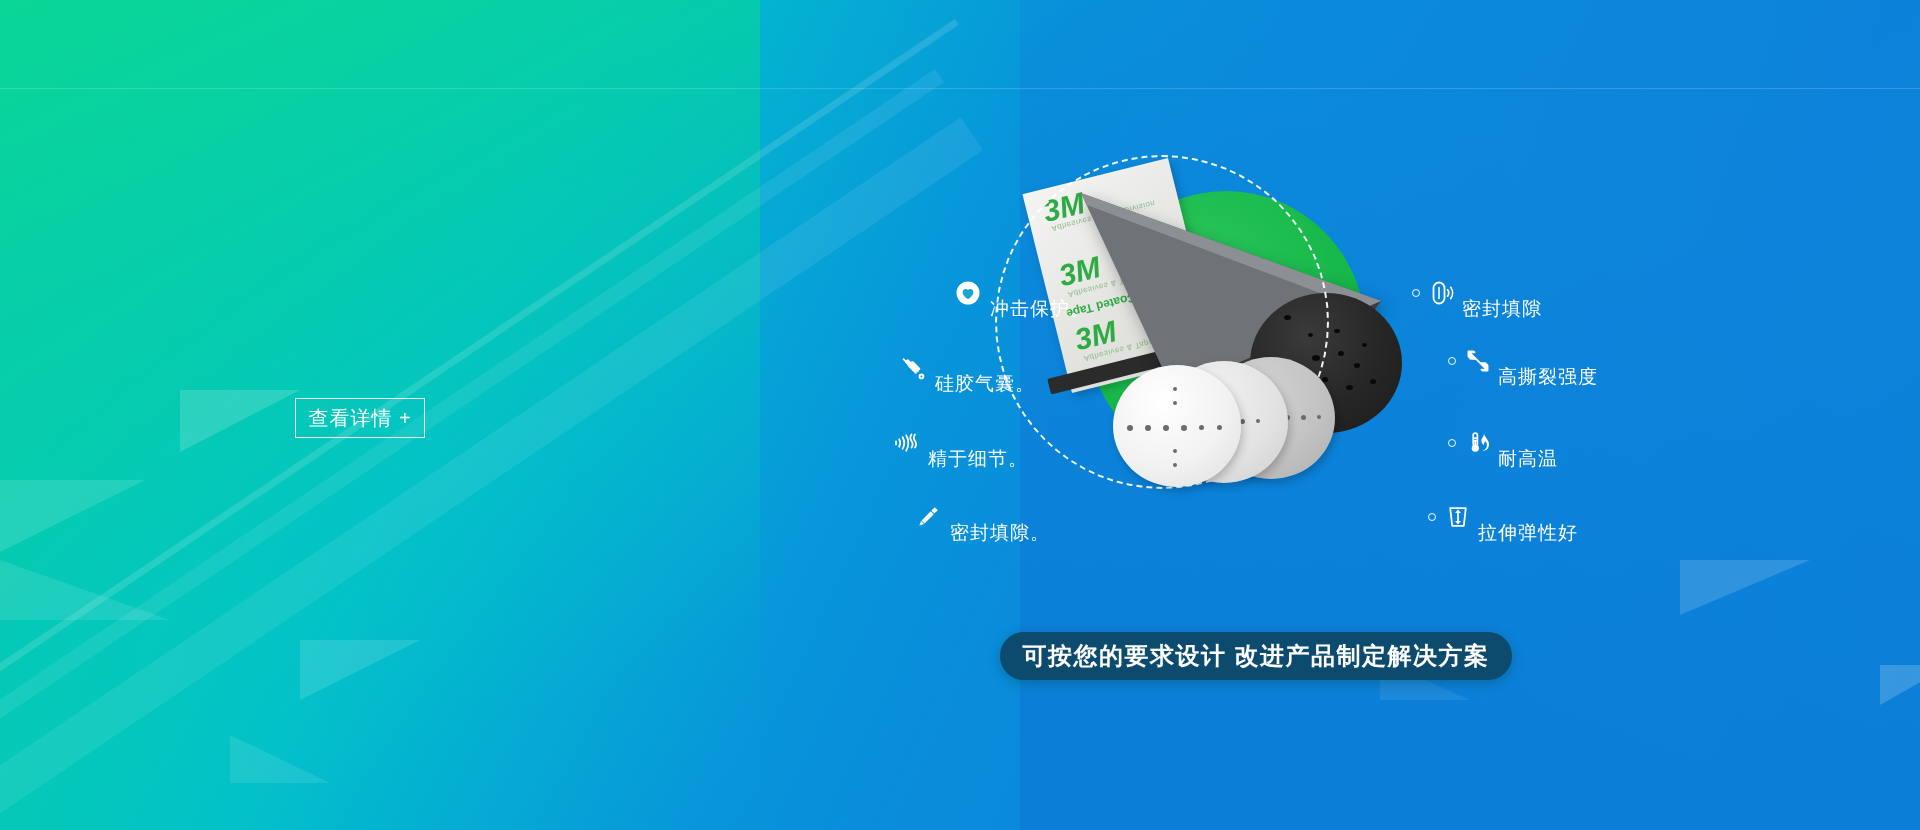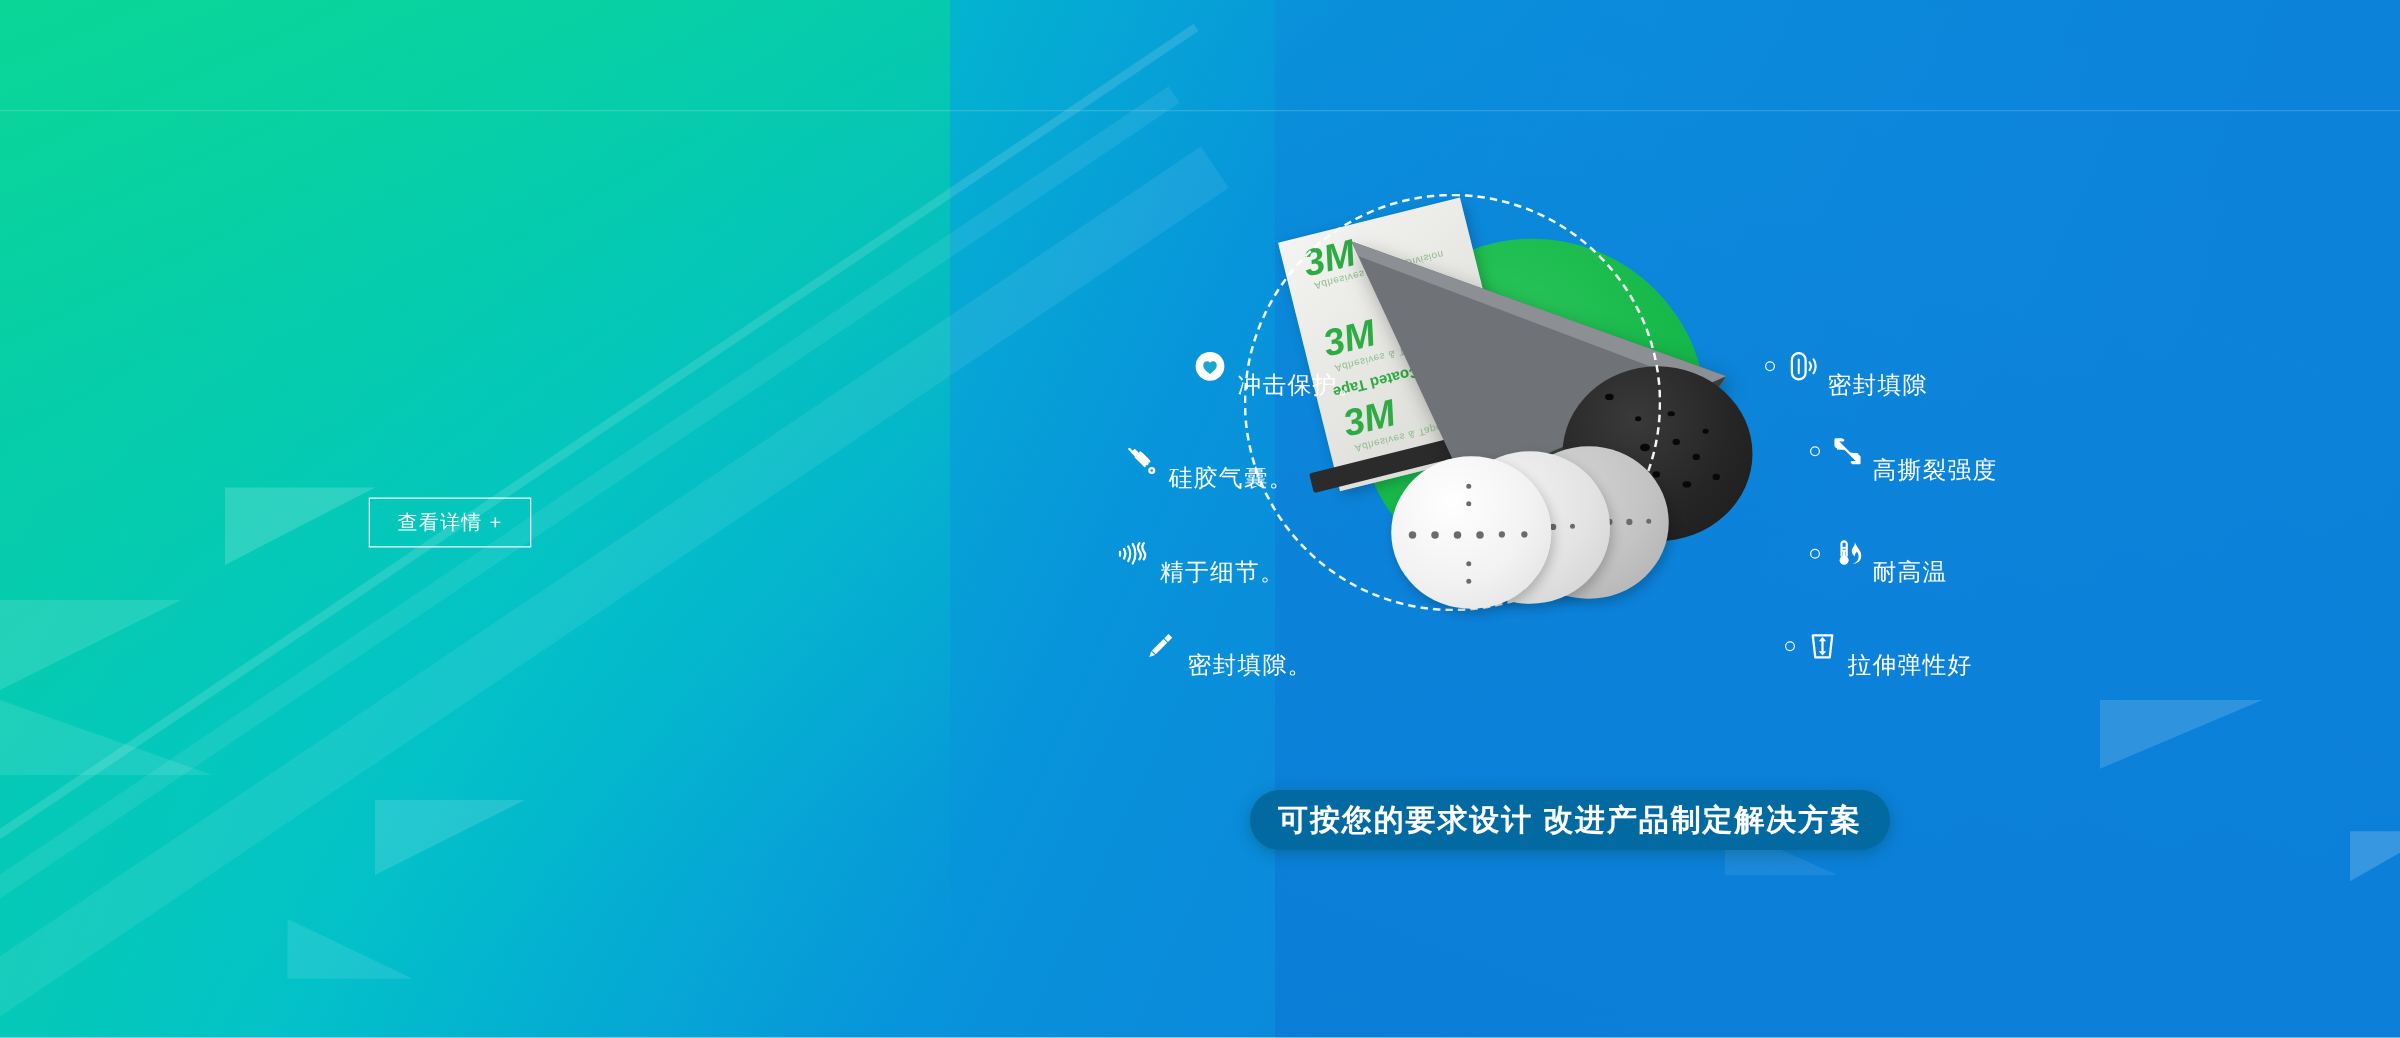--- a/index.html
+++ b/index.html
@@ -84,21 +84,21 @@
     font-weight:bold;
     letter-spacing:1px;
     margin:0;
     white-space:nowrap;
   }
   .cta{
     position:absolute;left:295px;top:398px;
     width:130px;height:40px;
     border:1px solid rgba(255,255,255,.95);
     color:#ffffff;
-    font-size:16px;
+    font-size:20px;
     letter-spacing:1px;
     display:flex;align-items:center;justify-content:center;
     background:transparent;
     cursor:pointer;
     box-sizing:border-box;
   }
 
   
   .photo{
     position:absolute;left:1025px;top:165px;width:420px;height:330px;
@@ -201,21 +201,21 @@
   .dotmark{
     width:6px;height:6px;border-radius:50%;
     border:1.5px solid rgba(255,255,255,.95);
     flex:0 0 6px;
   }
 
   
   .ribbon{
     position:absolute;left:1000px;top:632px;
     width:512px;height:48px;
-    background:#0369a1;
+    background:#0c4a6e;
     border-radius:26px;
     display:flex;align-items:center;justify-content:center;
     color:#ffffff;
     font-size:24px;
     font-weight:bold;
     letter-spacing:1.5px;
     box-shadow:0 3px 12px rgba(0,40,10,.25);
   }
 </style>
 </head>

